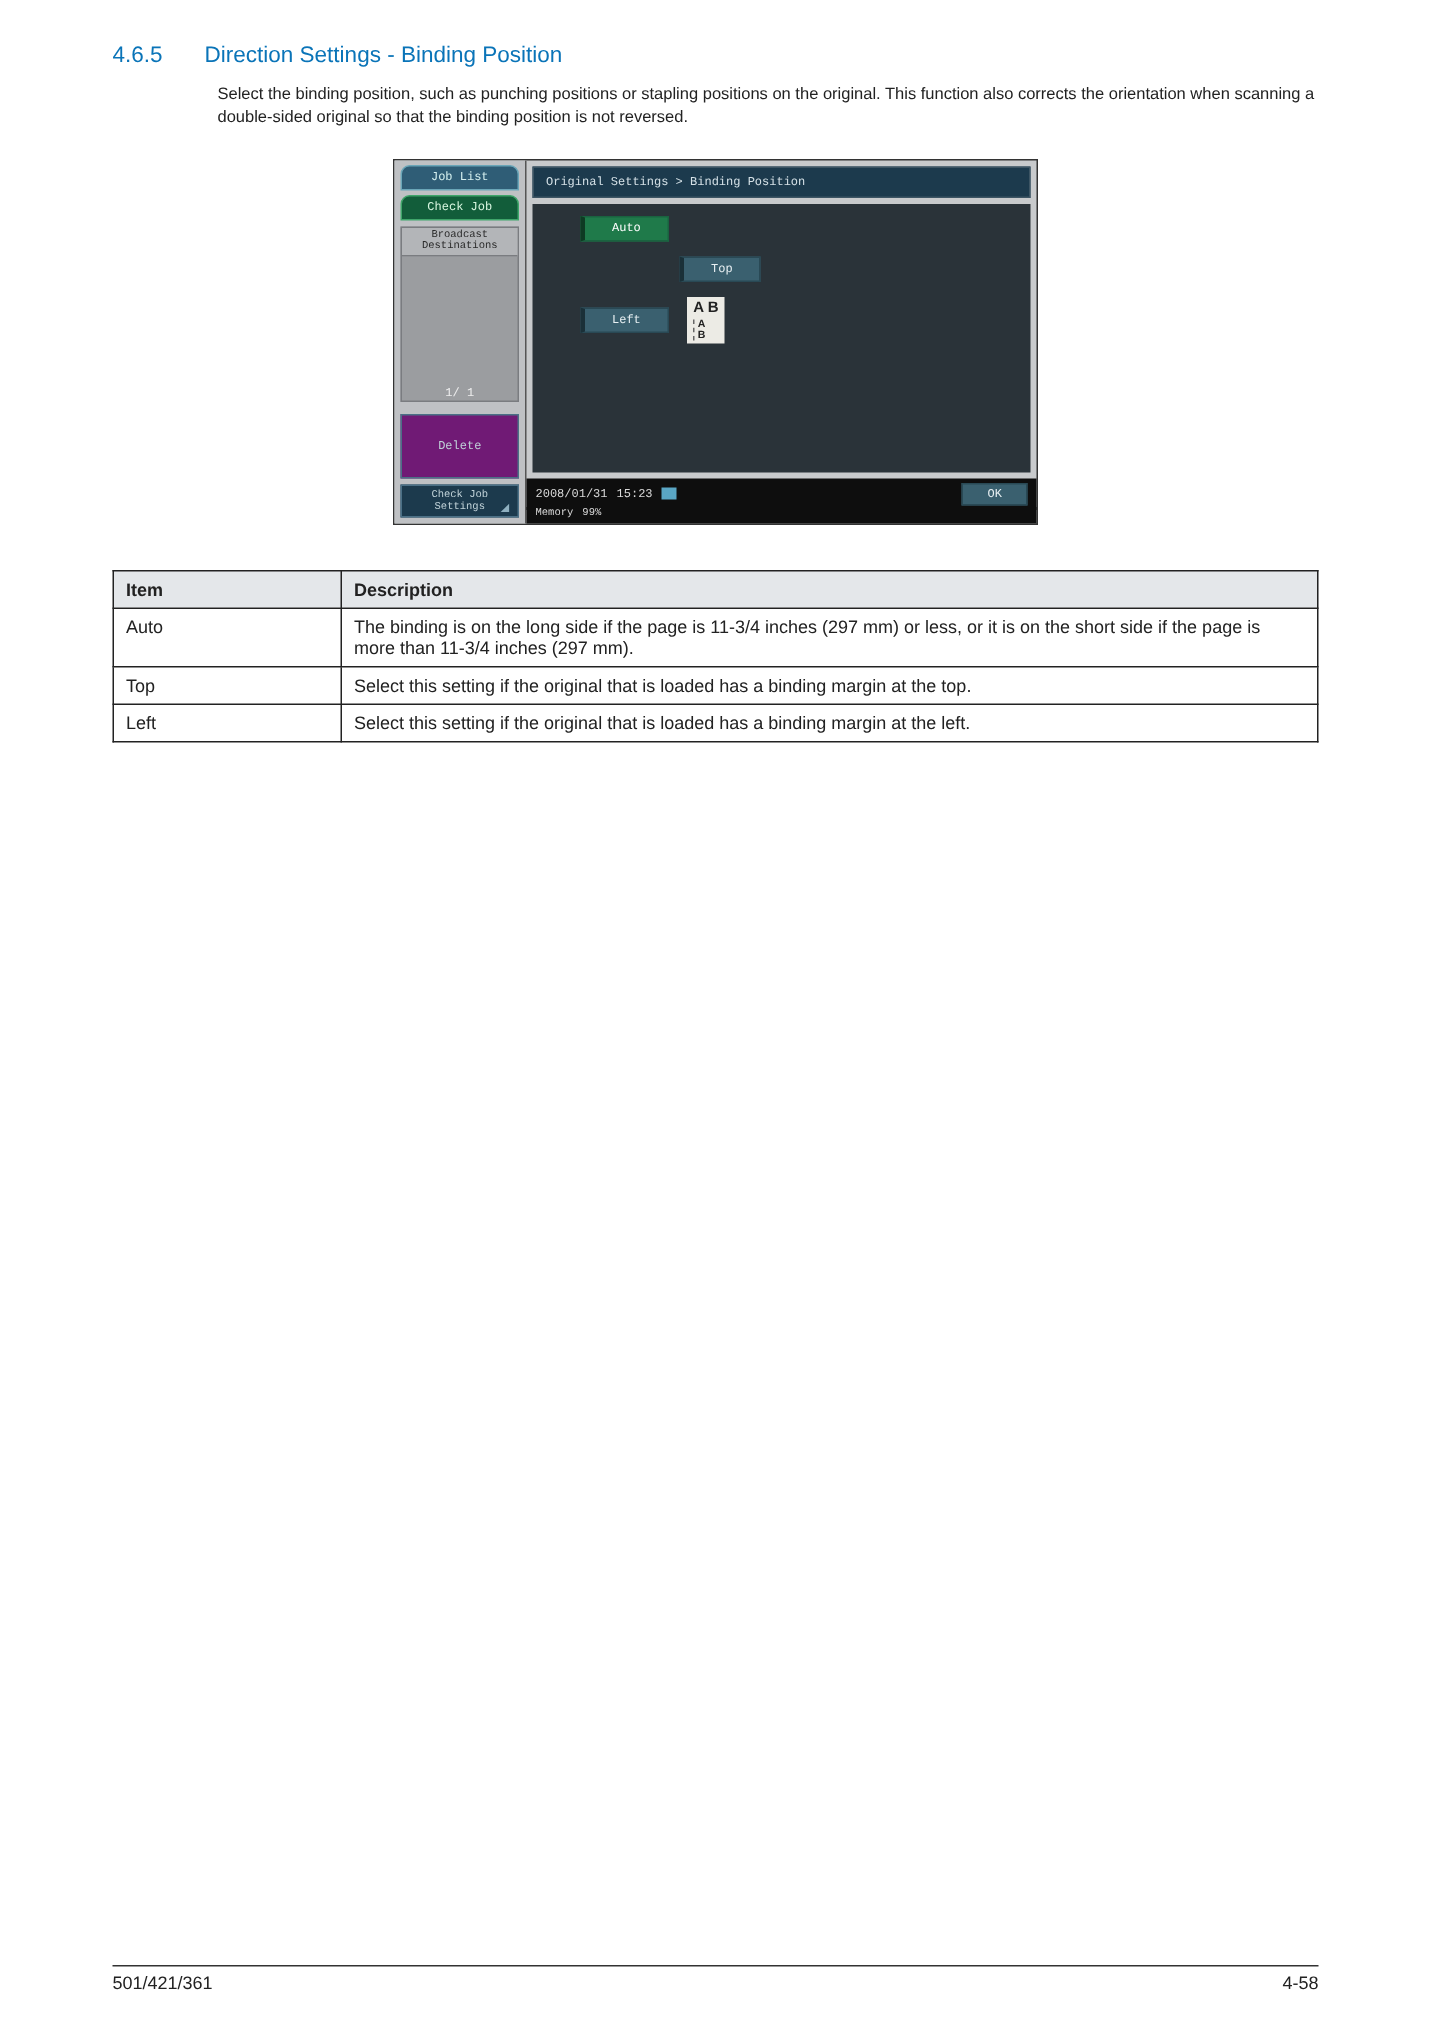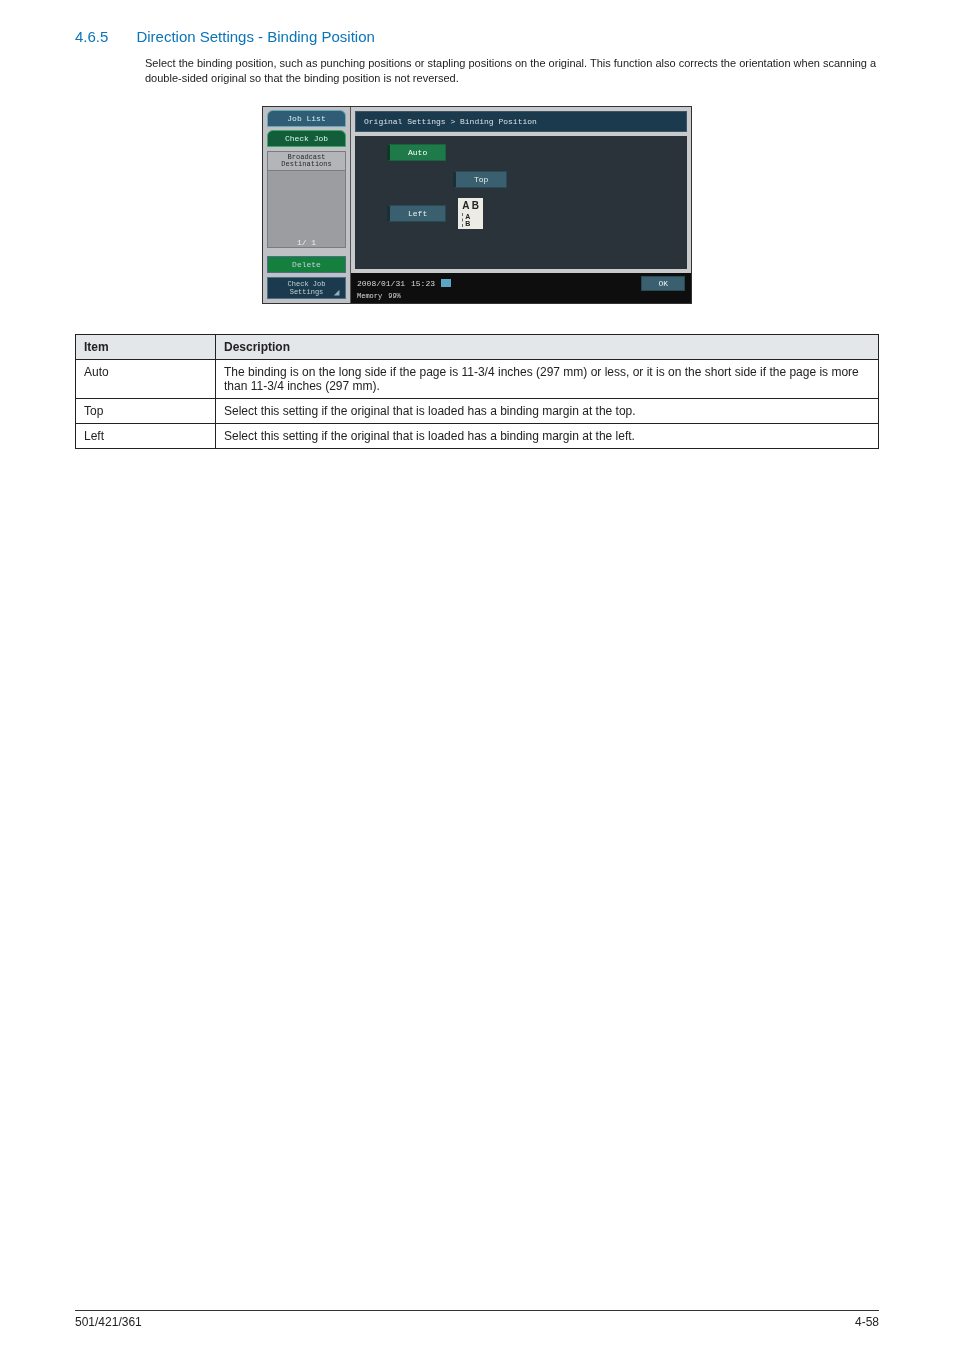--- a/index.html
+++ b/index.html
@@ -98,25 +98,25 @@
   .left-label {
     background: #b3b5b8;
     color: #2a2a2a;
     padding: 2px 2px;
     border-bottom: 1px solid #7a7c80;
     font-size: 7px;
     line-height: 1;
     text-align: center;
   }
   .pager {
-    color: #eee; text-align: center; font-size: 8px; padding-top: 67px;
+    color: #eee; text-align: center; font-size: 8px; padding-top: 87px;
   }
   .del-btn {
-    background: #15803d; color: #c0d2d8;
-    margin: 4px; padding: 3px 4px; font-size: 8px; text-align: center;
+    background: #701a75; color: #c0d2d8;
+    margin: 4px; padding: 16px 4px; font-size: 8px; text-align: center;
     border: 1px solid #4b7086;
   }
   .chk-btn {
     background: #1c3a4d; color: #c0d2d8;
     margin: 0 4px 4px 4px; padding: 2px 3px; font-size: 7px; text-align: center;
     border: 1px solid #4b7086;
     position: relative;
   }
   .chk-btn::after{
     content:""; position:absolute; right:3px; bottom:2px;
@@ -182,21 +182,21 @@
   table.desc th, table.desc td {
     border: 1px solid #222;
     padding: 5px 8px;
     text-align: left;
     vertical-align: top;
   }
   table.desc th {
     background: #e4e7ea;
     font-weight: bold;
   }
-  table.desc th:first-child { width: 140px; }
+  table.desc th:first-child { width: 152px; }
   
   .footer {
     position: absolute;
     bottom: 22px; left: 75px; right: 75px;
     border-top: 1px solid #333;
     display: flex; justify-content: space-between;
     padding-top: 4px; font-size: 12px;
   }
 </style>
 </head>

